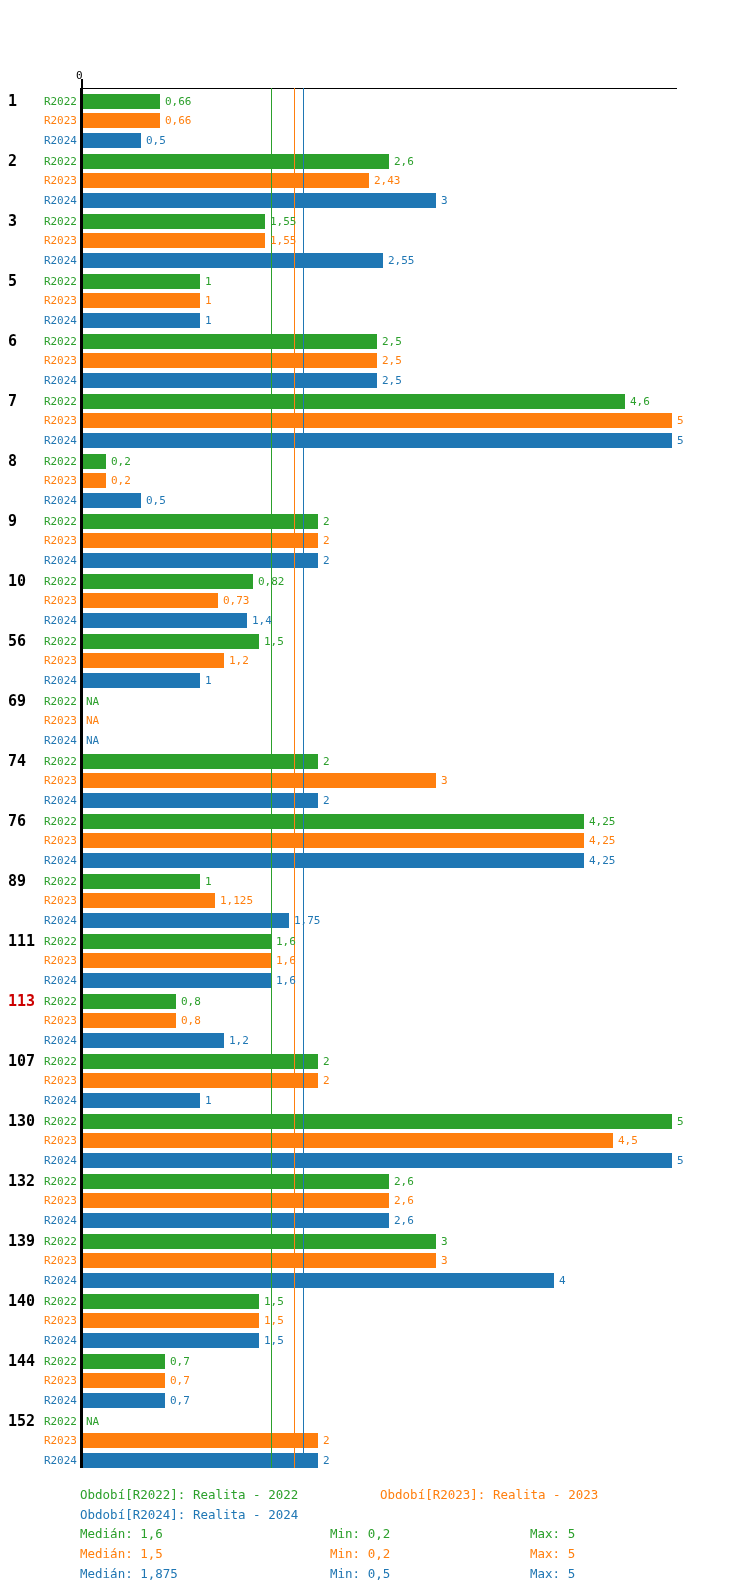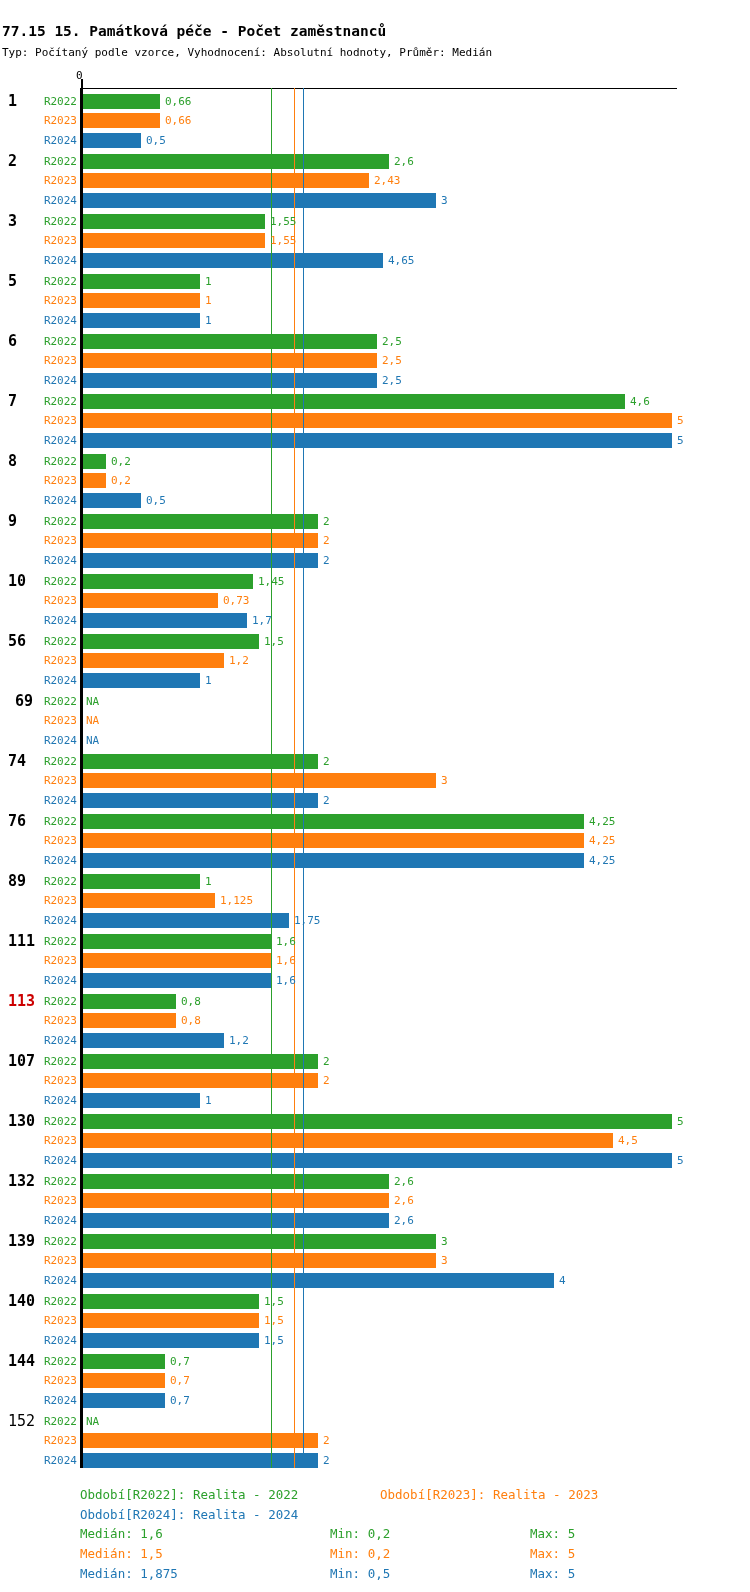--- a/index.html
+++ b/index.html
@@ -15,22 +15,20 @@
   .axis-zero-tick{position:absolute;left:81px;top:79px;width:2px;height:10px;background:#000;}
   .axis-hline{position:absolute;left:80px;top:88px;width:597px;height:1px;background:#000;}
   .axis-vline{position:absolute;left:80px;top:88px;width:3px;height:1380px;background:#000;z-index:4;}
   .footer span{position:absolute;font-size:12.5px;line-height:14px;white-space:pre;}
   .c-g{color:#2ca02c}.c-o{color:#ff7f0e}.c-b{color:#1f77b4}
 </style>
 </head>
 <body>
 
 <div class="screen">
-  <div class="subtitle">77.15 15. Památková péče - Počet zaměstnanců</div>
-  <div class="meta">Typ: Počítaný podle vzorce, Vyhodnocení: Absolutní hodnoty, Průměr: Medián</div>
 
   <div id="chart">
     <div class="axis-zero">0</div>
     <div class="axis-zero-tick"></div>
     <div class="axis-hline"></div>
     <div class="axis-vline"></div>
 
   <div style="position: absolute; left: 8px; top: 95px; font-size: 15px; font-weight: bold; line-height: 13px; z-index: 3; color: rgb(0, 0, 0);">1</div>
       <div style="position: absolute; left: 0px; width: 77px; top: 96px; text-align: right; font-size: 11px; line-height: 11px; z-index: 3; color: rgb(44, 160, 44);">R2022</div>
       <div style="position: absolute; left: 82px; top: 94px; width: 78px; height: 15px; background: rgb(44, 160, 44); z-index: 1;"></div>
@@ -53,21 +51,21 @@
       <div style="position: absolute; left: 441px; top: 194.6px; font-size: 11px; line-height: 11px; z-index: 3; color: rgb(31, 119, 180);">3</div>
       <div style="position: absolute; left: 8px; top: 215px; font-size: 15px; font-weight: bold; line-height: 13px; z-index: 3; color: rgb(0, 0, 0);">3</div>
       <div style="position: absolute; left: 0px; width: 77px; top: 216px; text-align: right; font-size: 11px; line-height: 11px; z-index: 3; color: rgb(44, 160, 44);">R2022</div>
       <div style="position: absolute; left: 82px; top: 214px; width: 183px; height: 15px; background: rgb(44, 160, 44); z-index: 1;"></div>
       <div style="position: absolute; left: 270px; top: 216px; font-size: 11px; line-height: 11px; z-index: 3; color: rgb(44, 160, 44);">1,55</div>
       <div style="position: absolute; left: 0px; width: 77px; top: 235.3px; text-align: right; font-size: 11px; line-height: 11px; z-index: 3; color: rgb(255, 127, 14);">R2023</div>
       <div style="position: absolute; left: 82px; top: 233.3px; width: 183px; height: 15px; background: rgb(255, 127, 14); z-index: 1;"></div>
       <div style="position: absolute; left: 270px; top: 235.3px; font-size: 11px; line-height: 11px; z-index: 3; color: rgb(255, 127, 14);">1,55</div>
       <div style="position: absolute; left: 0px; width: 77px; top: 254.6px; text-align: right; font-size: 11px; line-height: 11px; z-index: 3; color: rgb(31, 119, 180);">R2024</div>
       <div style="position: absolute; left: 82px; top: 252.6px; width: 301px; height: 15px; background: rgb(31, 119, 180); z-index: 1;"></div>
-      <div style="position: absolute; left: 388px; top: 254.6px; font-size: 11px; line-height: 11px; z-index: 3; color: rgb(31, 119, 180);">4,65</div>
+      <div style="position: absolute; left: 388px; top: 254.6px; font-size: 11px; line-height: 11px; z-index: 3; color: rgb(31, 119, 180);">2,55</div>
       <div style="position: absolute; left: 8px; top: 275px; font-size: 15px; font-weight: bold; line-height: 13px; z-index: 3; color: rgb(0, 0, 0);">5</div>
       <div style="position: absolute; left: 0px; width: 77px; top: 276px; text-align: right; font-size: 11px; line-height: 11px; z-index: 3; color: rgb(44, 160, 44);">R2022</div>
       <div style="position: absolute; left: 82px; top: 274px; width: 118px; height: 15px; background: rgb(44, 160, 44); z-index: 1;"></div>
       <div style="position: absolute; left: 205px; top: 276px; font-size: 11px; line-height: 11px; z-index: 3; color: rgb(44, 160, 44);">1</div>
       <div style="position: absolute; left: 0px; width: 77px; top: 295.3px; text-align: right; font-size: 11px; line-height: 11px; z-index: 3; color: rgb(255, 127, 14);">R2023</div>
       <div style="position: absolute; left: 82px; top: 293.3px; width: 118px; height: 15px; background: rgb(255, 127, 14); z-index: 1;"></div>
       <div style="position: absolute; left: 205px; top: 295.3px; font-size: 11px; line-height: 11px; z-index: 3; color: rgb(255, 127, 14);">1</div>
       <div style="position: absolute; left: 0px; width: 77px; top: 314.6px; text-align: right; font-size: 11px; line-height: 11px; z-index: 3; color: rgb(31, 119, 180);">R2024</div>
       <div style="position: absolute; left: 82px; top: 312.6px; width: 118px; height: 15px; background: rgb(31, 119, 180); z-index: 1;"></div>
       <div style="position: absolute; left: 205px; top: 314.6px; font-size: 11px; line-height: 11px; z-index: 3; color: rgb(31, 119, 180);">1</div>
@@ -107,38 +105,38 @@
       <div style="position: absolute; left: 323px; top: 516px; font-size: 11px; line-height: 11px; z-index: 3; color: rgb(44, 160, 44);">2</div>
       <div style="position: absolute; left: 0px; width: 77px; top: 535.3px; text-align: right; font-size: 11px; line-height: 11px; z-index: 3; color: rgb(255, 127, 14);">R2023</div>
       <div style="position: absolute; left: 82px; top: 533.3px; width: 236px; height: 15px; background: rgb(255, 127, 14); z-index: 1;"></div>
       <div style="position: absolute; left: 323px; top: 535.3px; font-size: 11px; line-height: 11px; z-index: 3; color: rgb(255, 127, 14);">2</div>
       <div style="position: absolute; left: 0px; width: 77px; top: 554.6px; text-align: right; font-size: 11px; line-height: 11px; z-index: 3; color: rgb(31, 119, 180);">R2024</div>
       <div style="position: absolute; left: 82px; top: 552.6px; width: 236px; height: 15px; background: rgb(31, 119, 180); z-index: 1;"></div>
       <div style="position: absolute; left: 323px; top: 554.6px; font-size: 11px; line-height: 11px; z-index: 3; color: rgb(31, 119, 180);">2</div>
       <div style="position: absolute; left: 8px; top: 575px; font-size: 15px; font-weight: bold; line-height: 13px; z-index: 3; color: rgb(0, 0, 0);">10</div>
       <div style="position: absolute; left: 0px; width: 77px; top: 576px; text-align: right; font-size: 11px; line-height: 11px; z-index: 3; color: rgb(44, 160, 44);">R2022</div>
       <div style="position: absolute; left: 82px; top: 574px; width: 171px; height: 15px; background: rgb(44, 160, 44); z-index: 1;"></div>
-      <div style="position: absolute; left: 258px; top: 576px; font-size: 11px; line-height: 11px; z-index: 3; color: rgb(44, 160, 44);">1,45</div>
+      <div style="position: absolute; left: 258px; top: 576px; font-size: 11px; line-height: 11px; z-index: 3; color: rgb(44, 160, 44);">0,82</div>
       <div style="position: absolute; left: 0px; width: 77px; top: 595.3px; text-align: right; font-size: 11px; line-height: 11px; z-index: 3; color: rgb(255, 127, 14);">R2023</div>
       <div style="position: absolute; left: 82px; top: 593.3px; width: 136px; height: 15px; background: rgb(255, 127, 14); z-index: 1;"></div>
       <div style="position: absolute; left: 223px; top: 595.3px; font-size: 11px; line-height: 11px; z-index: 3; color: rgb(255, 127, 14);">0,73</div>
       <div style="position: absolute; left: 0px; width: 77px; top: 614.6px; text-align: right; font-size: 11px; line-height: 11px; z-index: 3; color: rgb(31, 119, 180);">R2024</div>
       <div style="position: absolute; left: 82px; top: 612.6px; width: 165px; height: 15px; background: rgb(31, 119, 180); z-index: 1;"></div>
-      <div style="position: absolute; left: 252px; top: 614.6px; font-size: 11px; line-height: 11px; z-index: 3; color: rgb(31, 119, 180);">1,7</div>
+      <div style="position: absolute; left: 252px; top: 614.6px; font-size: 11px; line-height: 11px; z-index: 3; color: rgb(31, 119, 180);">1,4</div>
       <div style="position: absolute; left: 8px; top: 635px; font-size: 15px; font-weight: bold; line-height: 13px; z-index: 3; color: rgb(0, 0, 0);">56</div>
       <div style="position: absolute; left: 0px; width: 77px; top: 636px; text-align: right; font-size: 11px; line-height: 11px; z-index: 3; color: rgb(44, 160, 44);">R2022</div>
       <div style="position: absolute; left: 82px; top: 634px; width: 177px; height: 15px; background: rgb(44, 160, 44); z-index: 1;"></div>
       <div style="position: absolute; left: 264px; top: 636px; font-size: 11px; line-height: 11px; z-index: 3; color: rgb(44, 160, 44);">1,5</div>
       <div style="position: absolute; left: 0px; width: 77px; top: 655.3px; text-align: right; font-size: 11px; line-height: 11px; z-index: 3; color: rgb(255, 127, 14);">R2023</div>
       <div style="position: absolute; left: 82px; top: 653.3px; width: 142px; height: 15px; background: rgb(255, 127, 14); z-index: 1;"></div>
       <div style="position: absolute; left: 229px; top: 655.3px; font-size: 11px; line-height: 11px; z-index: 3; color: rgb(255, 127, 14);">1,2</div>
       <div style="position: absolute; left: 0px; width: 77px; top: 674.6px; text-align: right; font-size: 11px; line-height: 11px; z-index: 3; color: rgb(31, 119, 180);">R2024</div>
       <div style="position: absolute; left: 82px; top: 672.6px; width: 118px; height: 15px; background: rgb(31, 119, 180); z-index: 1;"></div>
       <div style="position: absolute; left: 205px; top: 674.6px; font-size: 11px; line-height: 11px; z-index: 3; color: rgb(31, 119, 180);">1</div>
-      <div style="position: absolute; left: 8px; top: 695px; font-size: 15px; font-weight: bold; line-height: 13px; z-index: 3; color: rgb(0, 0, 0); margin-left: 7px;">69</div>
+      <div style="position: absolute; left: 8px; top: 695px; font-size: 15px; font-weight: bold; line-height: 13px; z-index: 3; color: rgb(0, 0, 0);">69</div>
       <div style="position: absolute; left: 0px; width: 77px; top: 696px; text-align: right; font-size: 11px; line-height: 11px; z-index: 3; color: rgb(44, 160, 44);">R2022</div>
       <div style="position: absolute; left: 86px; top: 696px; font-size: 11px; line-height: 11px; z-index: 3; color: rgb(44, 160, 44);">NA</div>
       <div style="position: absolute; left: 0px; width: 77px; top: 715.3px; text-align: right; font-size: 11px; line-height: 11px; z-index: 3; color: rgb(255, 127, 14);">R2023</div>
       <div style="position: absolute; left: 86px; top: 715.3px; font-size: 11px; line-height: 11px; z-index: 3; color: rgb(255, 127, 14);">NA</div>
       <div style="position: absolute; left: 0px; width: 77px; top: 734.6px; text-align: right; font-size: 11px; line-height: 11px; z-index: 3; color: rgb(31, 119, 180);">R2024</div>
       <div style="position: absolute; left: 86px; top: 734.6px; font-size: 11px; line-height: 11px; z-index: 3; color: rgb(31, 119, 180);">NA</div>
       <div style="position: absolute; left: 8px; top: 755px; font-size: 15px; font-weight: bold; line-height: 13px; z-index: 3; color: rgb(0, 0, 0);">74</div>
       <div style="position: absolute; left: 0px; width: 77px; top: 756px; text-align: right; font-size: 11px; line-height: 11px; z-index: 3; color: rgb(44, 160, 44);">R2022</div>
       <div style="position: absolute; left: 82px; top: 754px; width: 236px; height: 15px; background: rgb(44, 160, 44); z-index: 1;"></div>
       <div style="position: absolute; left: 323px; top: 756px; font-size: 11px; line-height: 11px; z-index: 3; color: rgb(44, 160, 44);">2</div>
@@ -241,21 +239,21 @@
       <div style="position: absolute; left: 8px; top: 1355px; font-size: 15px; font-weight: bold; line-height: 13px; z-index: 3; color: rgb(0, 0, 0);">144</div>
       <div style="position: absolute; left: 0px; width: 77px; top: 1356px; text-align: right; font-size: 11px; line-height: 11px; z-index: 3; color: rgb(44, 160, 44);">R2022</div>
       <div style="position: absolute; left: 82px; top: 1354px; width: 83px; height: 15px; background: rgb(44, 160, 44); z-index: 1;"></div>
       <div style="position: absolute; left: 170px; top: 1356px; font-size: 11px; line-height: 11px; z-index: 3; color: rgb(44, 160, 44);">0,7</div>
       <div style="position: absolute; left: 0px; width: 77px; top: 1375.3px; text-align: right; font-size: 11px; line-height: 11px; z-index: 3; color: rgb(255, 127, 14);">R2023</div>
       <div style="position: absolute; left: 82px; top: 1373.3px; width: 83px; height: 15px; background: rgb(255, 127, 14); z-index: 1;"></div>
       <div style="position: absolute; left: 170px; top: 1375.3px; font-size: 11px; line-height: 11px; z-index: 3; color: rgb(255, 127, 14);">0,7</div>
       <div style="position: absolute; left: 0px; width: 77px; top: 1394.6px; text-align: right; font-size: 11px; line-height: 11px; z-index: 3; color: rgb(31, 119, 180);">R2024</div>
       <div style="position: absolute; left: 82px; top: 1392.6px; width: 83px; height: 15px; background: rgb(31, 119, 180); z-index: 1;"></div>
       <div style="position: absolute; left: 170px; top: 1394.6px; font-size: 11px; line-height: 11px; z-index: 3; color: rgb(31, 119, 180);">0,7</div>
-      <div style="position: absolute; left: 8px; top: 1415px; font-size: 15px; font-weight: normal; line-height: 13px; z-index: 3; color: rgb(0, 0, 0);">152</div>
+      <div style="position: absolute; left: 8px; top: 1415px; font-size: 15px; font-weight: bold; line-height: 13px; z-index: 3; color: rgb(0, 0, 0);">152</div>
       <div style="position: absolute; left: 0px; width: 77px; top: 1416px; text-align: right; font-size: 11px; line-height: 11px; z-index: 3; color: rgb(44, 160, 44);">R2022</div>
       <div style="position: absolute; left: 86px; top: 1416px; font-size: 11px; line-height: 11px; z-index: 3; color: rgb(44, 160, 44);">NA</div>
       <div style="position: absolute; left: 0px; width: 77px; top: 1435.3px; text-align: right; font-size: 11px; line-height: 11px; z-index: 3; color: rgb(255, 127, 14);">R2023</div>
       <div style="position: absolute; left: 82px; top: 1433.3px; width: 236px; height: 15px; background: rgb(255, 127, 14); z-index: 1;"></div>
       <div style="position: absolute; left: 323px; top: 1435.3px; font-size: 11px; line-height: 11px; z-index: 3; color: rgb(255, 127, 14);">2</div>
       <div style="position: absolute; left: 0px; width: 77px; top: 1454.6px; text-align: right; font-size: 11px; line-height: 11px; z-index: 3; color: rgb(31, 119, 180);">R2024</div>
       <div style="position: absolute; left: 82px; top: 1452.6px; width: 236px; height: 15px; background: rgb(31, 119, 180); z-index: 1;"></div>
       <div style="position: absolute; left: 323px; top: 1454.6px; font-size: 11px; line-height: 11px; z-index: 3; color: rgb(31, 119, 180);">2</div>
       <div style="position: absolute; left: 271px; top: 88px; width: 1px; height: 1380px; background: rgb(44, 160, 44); z-index: 2;"></div>
       <div style="position: absolute; left: 294px; top: 88px; width: 1px; height: 1380px; background: rgb(255, 127, 14); z-index: 2;"></div>

